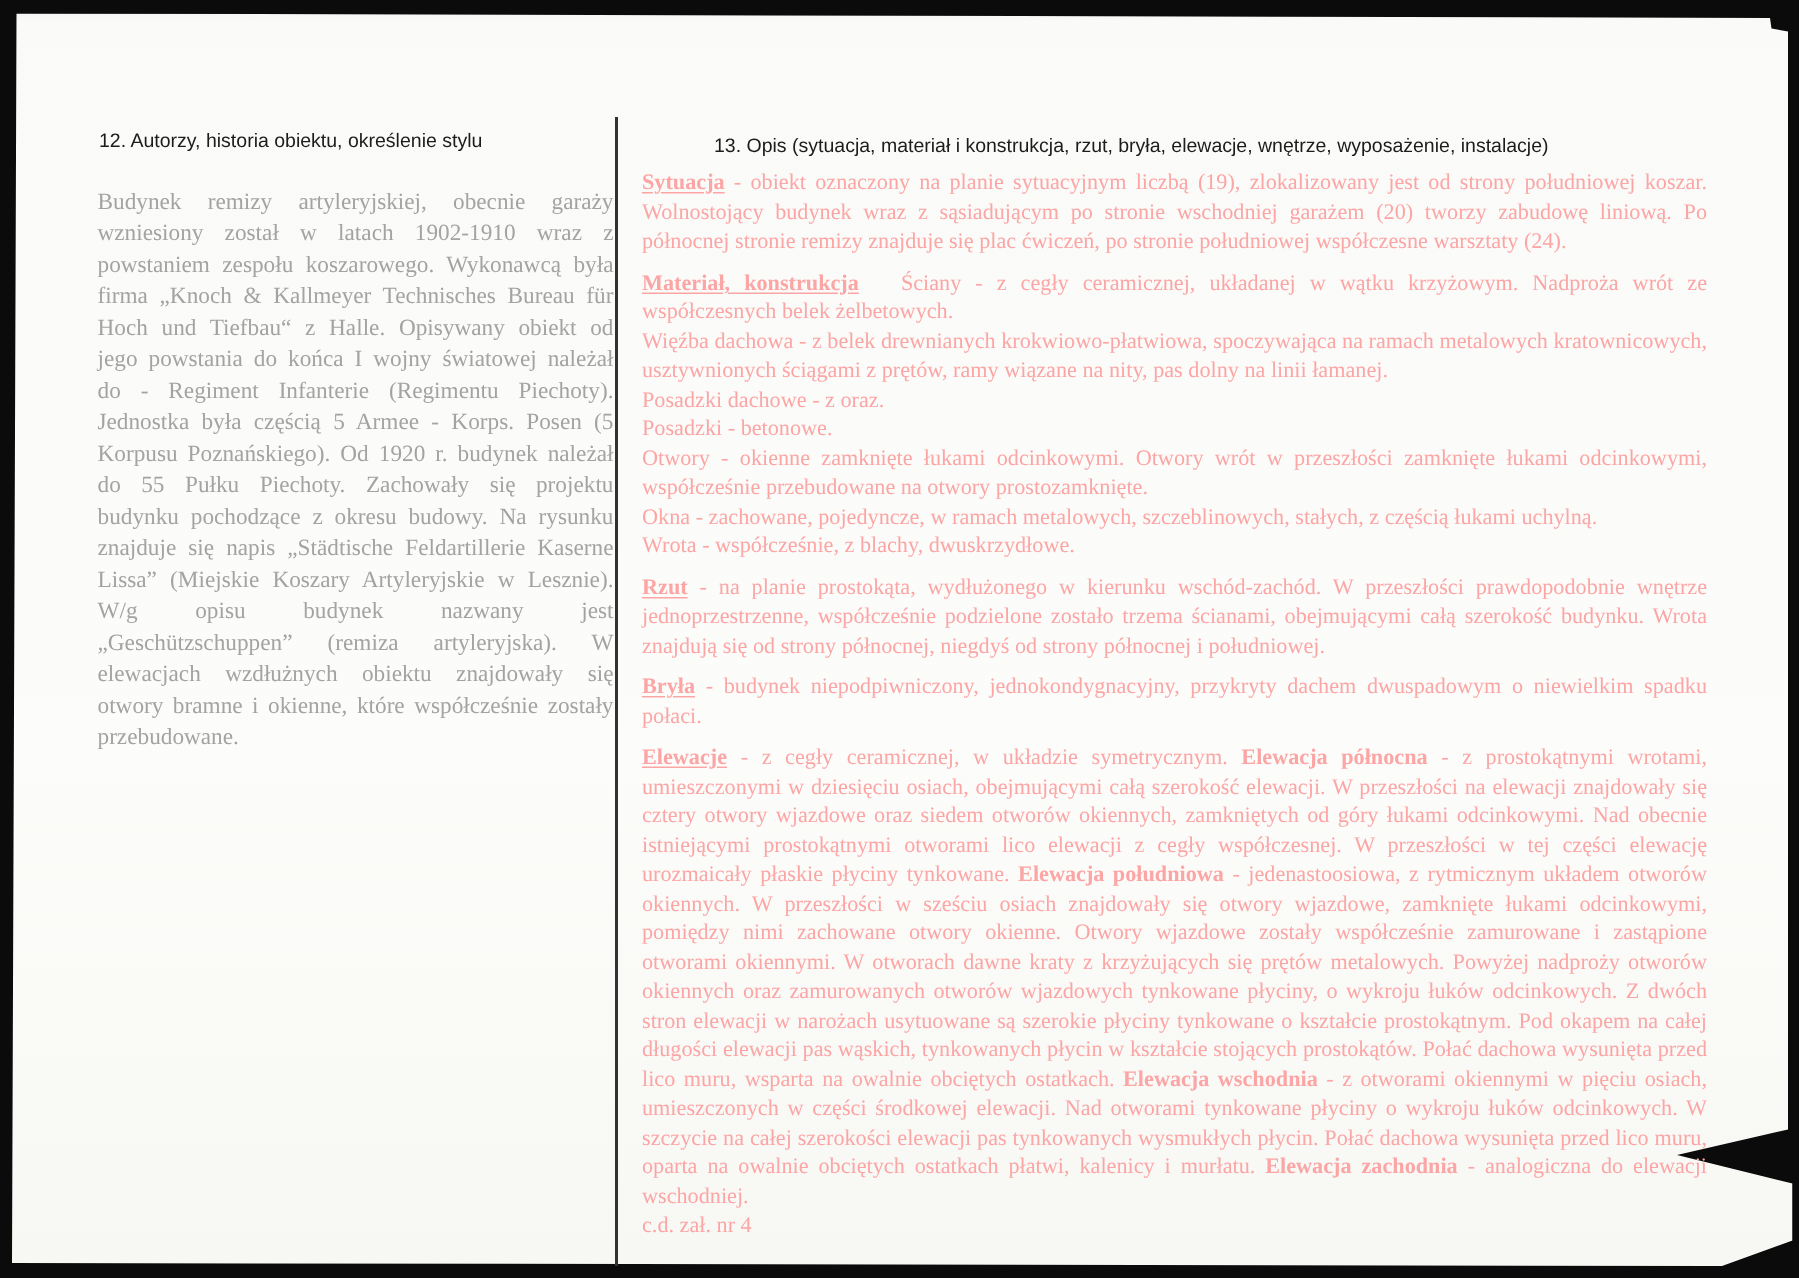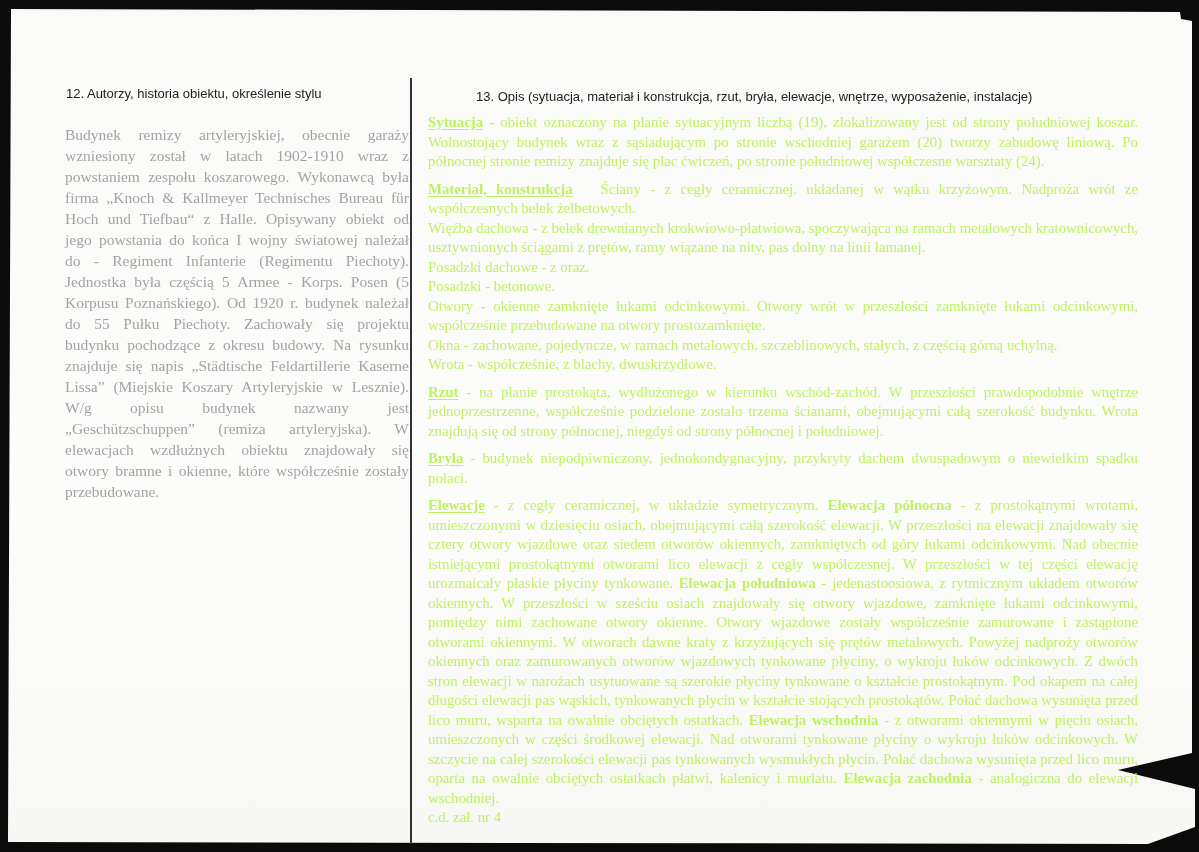--- a/index.html
+++ b/index.html
@@ -56,21 +56,21 @@
     color: #a3a3a3;
     text-align: justify;
     word-spacing: 1.5px;
   }
   .right-col {
     position: absolute;
     left: 428px; top: 113px;
     width: 710px;
     font-size: 14.8px;
     line-height: 19.5px;
-    color: #bef264;
+    color: #fca5a5;
     text-align: justify;
   }
   .section { margin: 0 0 8px 0; }
   .para { margin: 0; padding: 0; }
   .run-bu { font-weight: bold; text-decoration: underline; text-underline-offset: 2px; }
   .run-i  { }
   .run-b  { font-weight: bold; }
 </style>
 </head>
 <body>
@@ -89,21 +89,21 @@
   <div class="right-col">
       <div class="section">
         <p class="para"><span class="run-bu">Sytuacja</span><span> - obiekt oznaczony na planie sytuacyjnym liczbą (19), zlokalizowany jest od strony południowej koszar. Wolnostojący budynek wraz z sąsiadującym po stronie wschodniej garażem (20) tworzy zabudowę liniową. Po północnej stronie remizy znajduje się plac ćwiczeń, po stronie południowej współczesne warsztaty (24).</span></p>
       </div>
       <div class="section">
         <p class="para"><span class="run-bu">Materiał, konstrukcja</span><span>&nbsp; &nbsp;</span><span class="run-i">Ściany</span><span> - z cegły ceramicznej, układanej w wątku krzyżowym. Nadproża wrót ze współczesnych belek żelbetowych.</span></p>
         <p class="para"><span class="run-i">Więźba dachowa</span><span> - z belek drewnianych krokwiowo-płatwiowa, spoczywająca na ramach metalowych kratownicowych, usztywnionych ściągami z prętów, ramy wiązane na nity, pas dolny na linii łamanej.</span></p>
         <p class="para"><span class="run-i">Posadzki dachowe</span><span> - z oraz.</span></p>
         <p class="para"><span class="run-i">Posadzki</span><span> - betonowe.</span></p>
         <p class="para"><span class="run-i">Otwory</span><span> - okienne zamknięte łukami odcinkowymi. Otwory wrót w przeszłości zamknięte łukami odcinkowymi, współcześnie przebudowane na otwory prostozamknięte.</span></p>
-        <p class="para"><span class="run-i">Okna</span><span> - zachowane, pojedyncze, w ramach metalowych, szczeblinowych, stałych, z częścią górną uchylną.</span></p>
+        <p class="para"><span class="run-i">Okna</span><span> - zachowane, pojedyncze, w ramach metalowych, szczeblinowych, stałych, z częścią łukami uchylną.</span></p>
         <p class="para"><span class="run-i">Wrota</span><span> - współcześnie, z blachy, dwuskrzydłowe.</span></p>
       </div>
       <div class="section">
         <p class="para"><span class="run-bu">Rzut</span><span> - na planie prostokąta, wydłużonego w kierunku wschód-zachód. W przeszłości prawdopodobnie wnętrze jednoprzestrzenne, współcześnie podzielone zostało trzema ścianami, obejmującymi całą szerokość budynku. Wrota znajdują się od strony północnej, niegdyś od strony północnej i południowej.</span></p>
       </div>
       <div class="section">
         <p class="para"><span class="run-bu">Bryła</span><span> - budynek niepodpiwniczony, jednokondygnacyjny, przykryty dachem dwuspadowym o niewielkim spadku połaci.</span></p>
       </div>
       <div class="section">
         <p class="para"><span class="run-bu">Elewacje</span><span> - z cegły ceramicznej, w układzie symetrycznym. </span><span class="run-b">Elewacja północna</span><span> - z prostokątnymi wrotami, umieszczonymi w dziesięciu osiach, obejmującymi całą szerokość elewacji. W przeszłości na elewacji znajdowały się cztery otwory wjazdowe oraz siedem otworów okiennych, zamkniętych od góry łukami odcinkowymi. Nad obecnie istniejącymi prostokątnymi  otworami lico elewacji z cegły współczesnej. W przeszłości w tej części elewację urozmaicały płaskie płyciny tynkowane. </span><span class="run-b">Elewacja południowa</span><span> - jedenastoosiowa, z rytmicznym układem otworów okiennych. W  przeszłości w sześciu osiach znajdowały się otwory wjazdowe, zamknięte łukami odcinkowymi, pomiędzy nimi zachowane otwory okienne. Otwory wjazdowe zostały współcześnie zamurowane i zastąpione otworami okiennymi. W otworach dawne kraty z krzyżujących się prętów metalowych. Powyżej nadproży otworów okiennych oraz zamurowanych otworów wjazdowych tynkowane płyciny, o wykroju łuków odcinkowych. Z dwóch stron elewacji w narożach usytuowane są szerokie płyciny tynkowane o kształcie prostokątnym. Pod okapem na całej długości elewacji pas wąskich, tynkowanych płycin w kształcie stojących prostokątów. Połać dachowa wysunięta przed lico muru, wsparta na owalnie obciętych ostatkach. </span><span class="run-b">Elewacja wschodnia</span><span> - z otworami okiennymi w pięciu osiach, umieszczonych w części środkowej  elewacji. Nad otworami tynkowane płyciny o wykroju łuków odcinkowych. W szczycie na całej szerokości elewacji pas tynkowanych wysmukłych płycin. Połać dachowa wysunięta przed lico muru, oparta na owalnie obciętych ostatkach płatwi, kalenicy i murłatu. </span><span class="run-b">Elewacja zachodnia</span><span> - analogiczna do elewacji wschodniej.</span></p>

